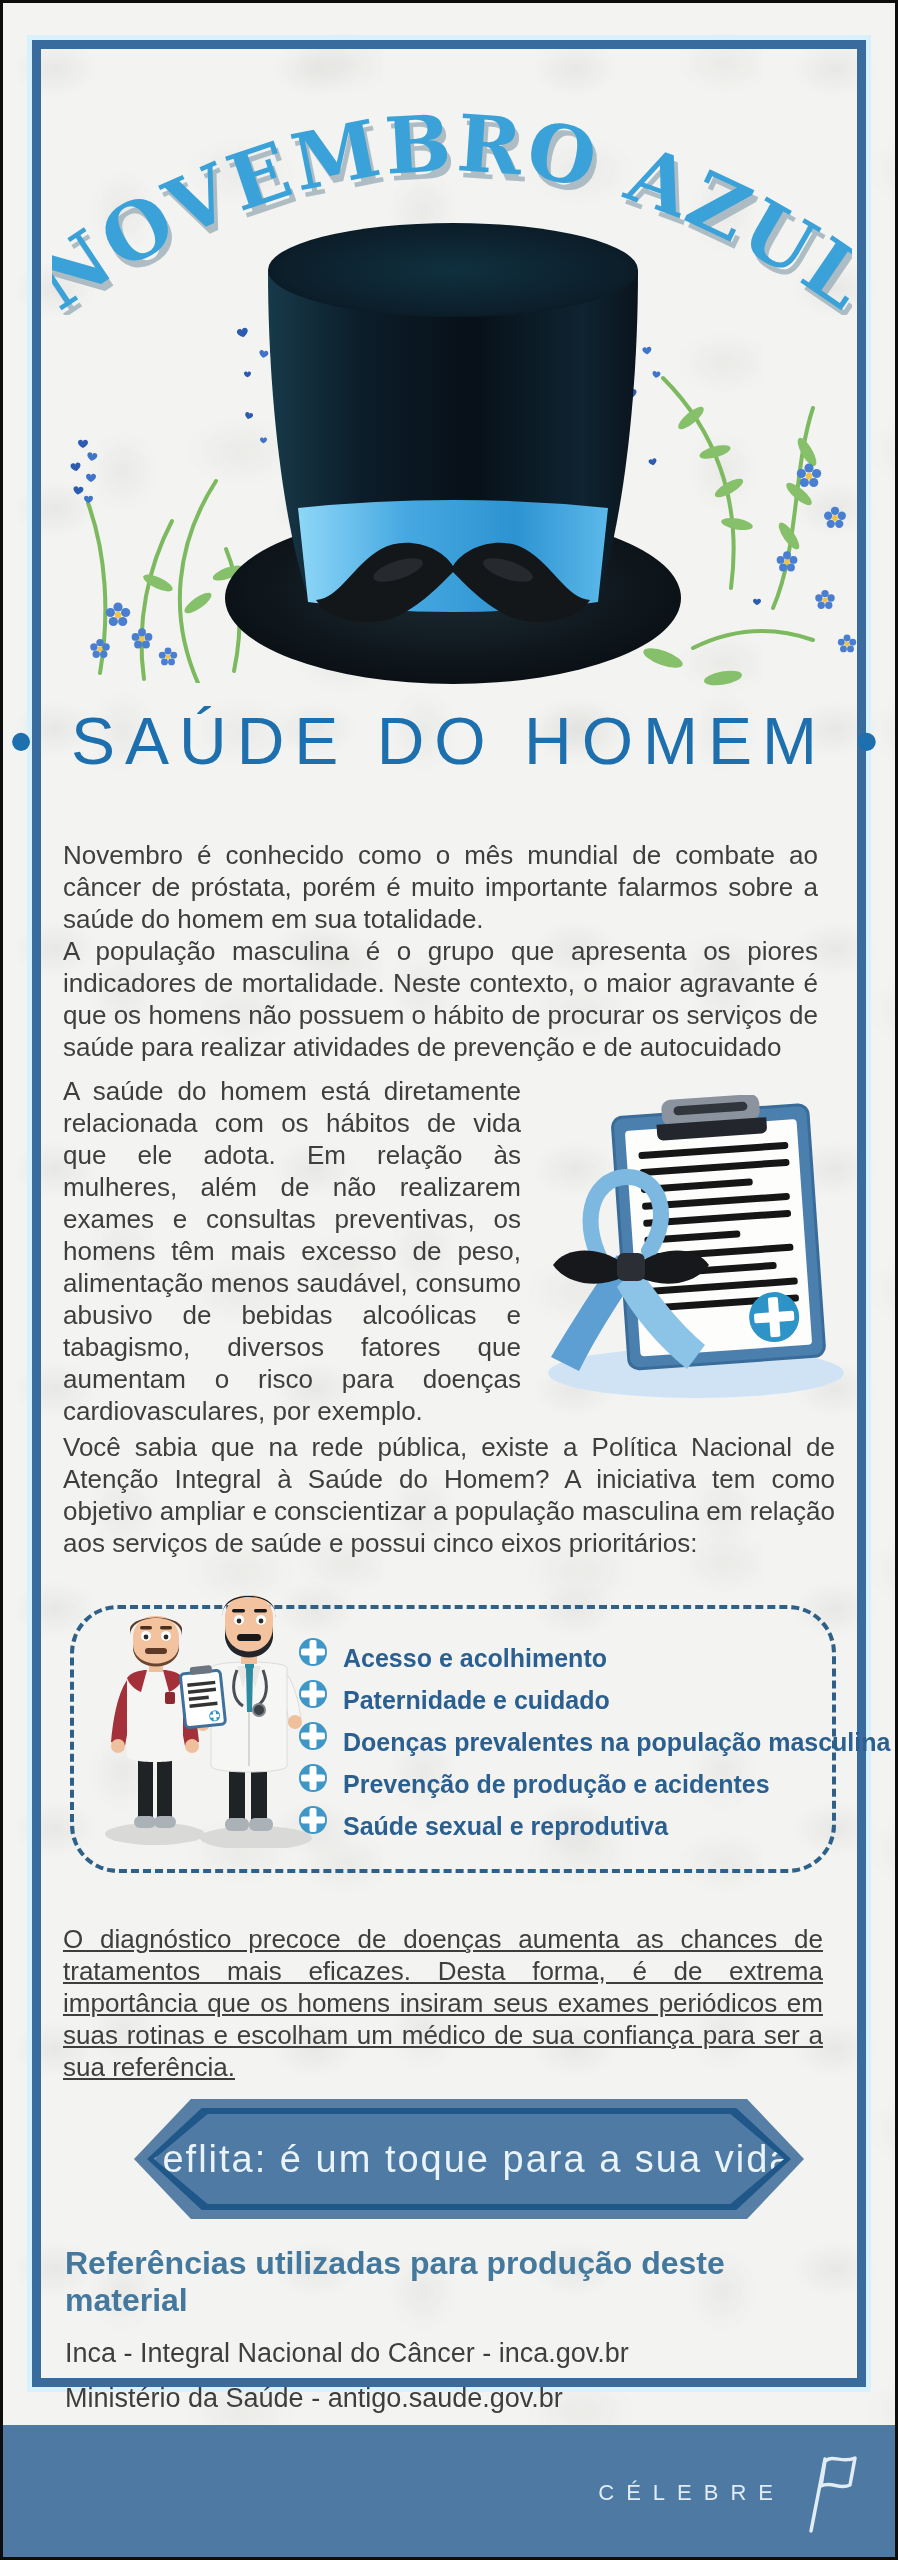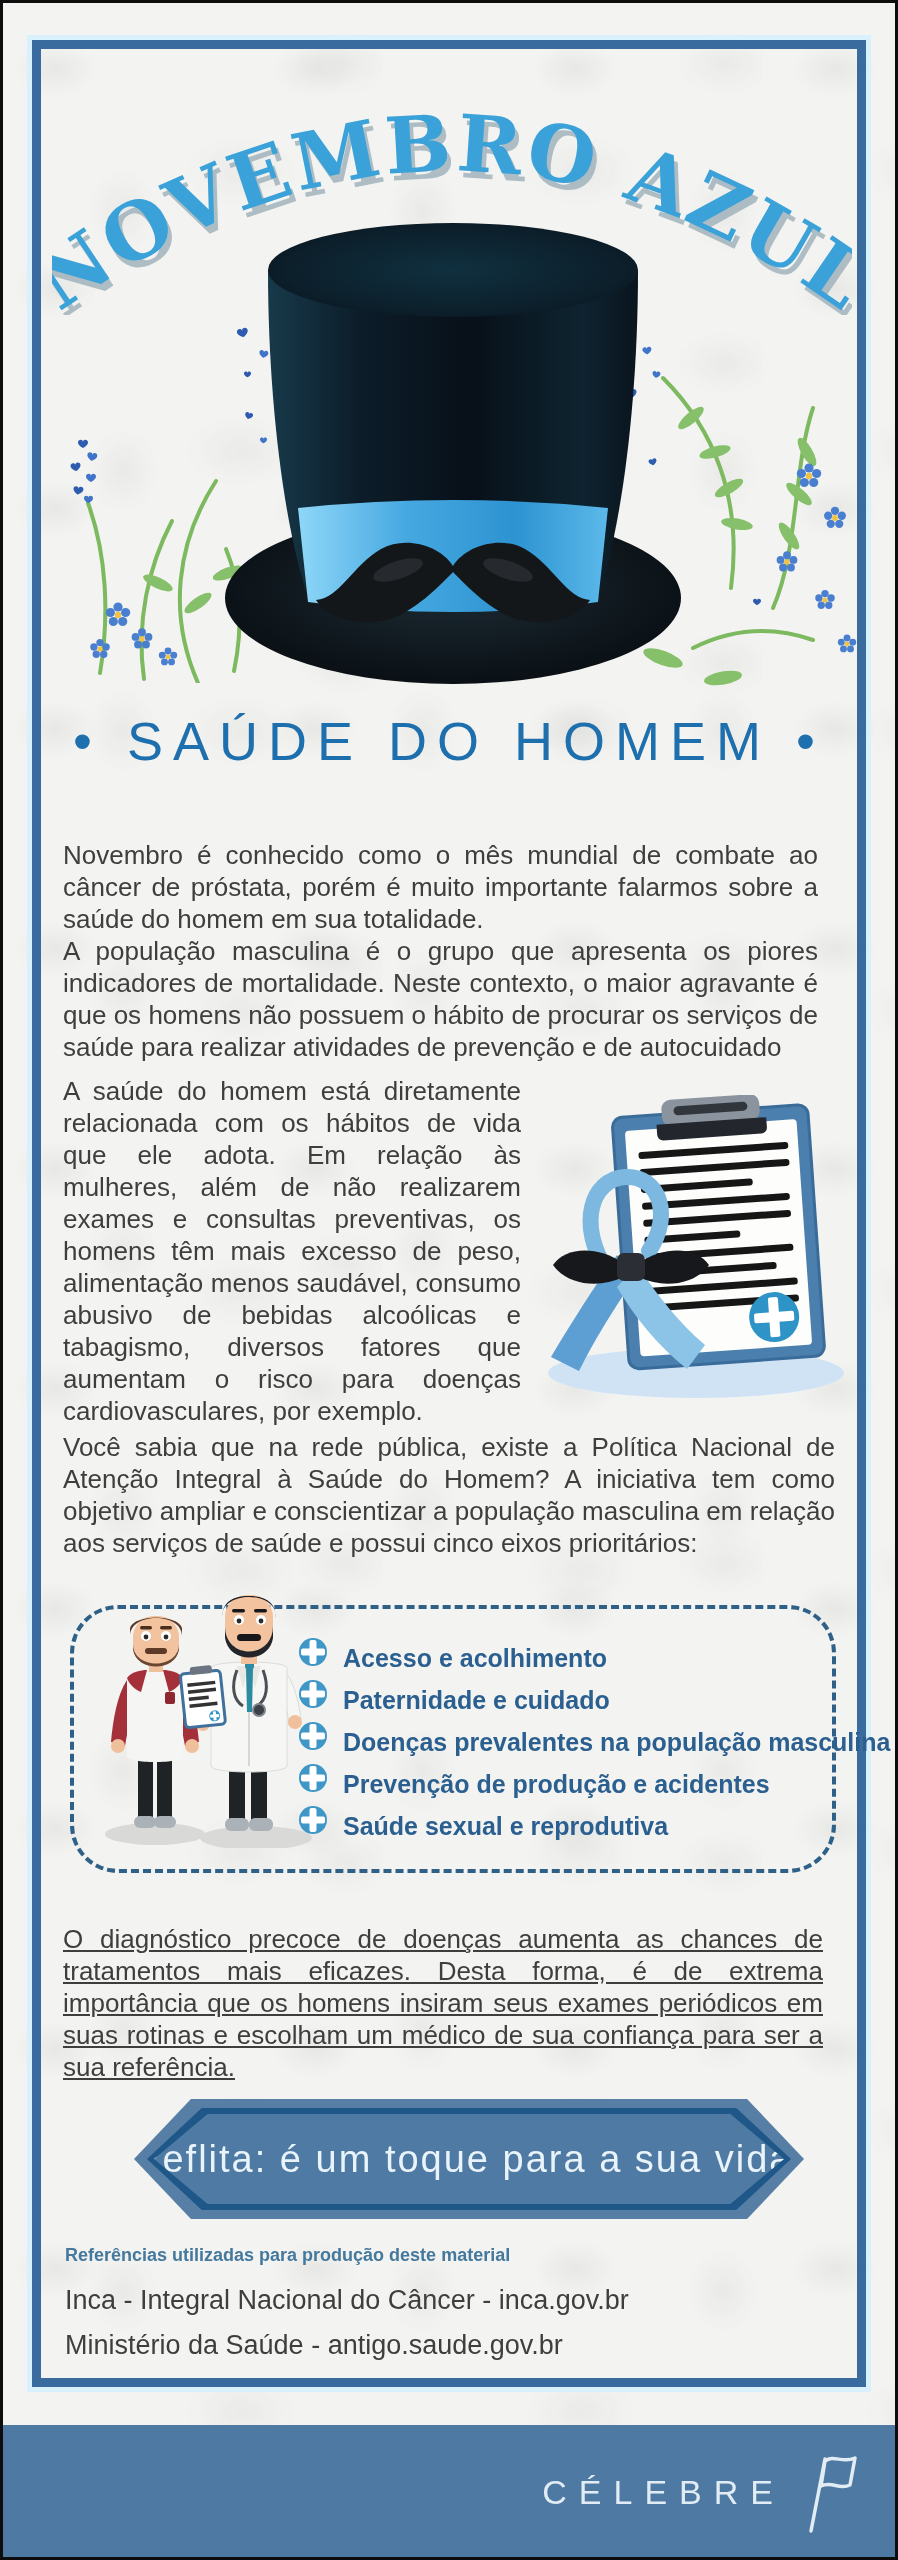--- a/index.html
+++ b/index.html
@@ -24,21 +24,21 @@
     box-shadow:0 0 0 5px #d9f1fc;
     pointer-events:none;
   }
   .title-svg{position:absolute;left:49px;top:62px;width:800px;height:250px;}
   .hat-svg{position:absolute;left:215px;top:205px;width:470px;height:480px;}
   .flowers-left{position:absolute;left:45px;top:350px;width:235px;height:330px;}
   .flowers-right{position:absolute;left:600px;top:345px;width:255px;height:360px;}
   .hearts-svg{position:absolute;left:225px;top:308px;width:450px;height:170px;}
   .subtitle{
     position:absolute;left:0;right:0;top:698px;
-    text-align:center;font-size:54px;line-height:80px;
+    text-align:center;font-size:66px;line-height:80px;
     letter-spacing:10px;color:#1e6fae;font-weight:400;white-space:nowrap;
   }
   .para{
     font-size:26px;line-height:32px;color:#3e3e3e;text-align:justify;margin:0;
   }
   .intro-block{position:absolute;left:60px;right:77px;top:836px;}
   .two-col{position:absolute;left:60px;top:1072px;width:790px;}
   .habits{width:458px;}
   .clipboard-svg{position:absolute;left:458px;top:20px;width:332px;height:305px;}
   .policy{position:absolute;left:60px;right:60px;top:1428px;}
@@ -55,28 +55,28 @@
   .banner{position:absolute;left:95px;top:2096px;width:706px;height:120px;}
   .hex{clip-path:polygon(0 50%,8.5% 0,91.5% 0,100% 50%,91.5% 100%,8.5% 100%);margin-left:36px;}
   .banner-outer{position:absolute;inset:0;background:#577fa6;}
   .banner-mid{position:absolute;inset:9px 13px;background:#1e5788;}
   .banner-inner{
     position:absolute;inset:15px 20px;background:#4f7aa3;
     display:flex;align-items:center;justify-content:center;
   }
   .banner-text{font-size:38px;color:#e9f3fa;letter-spacing:2px;white-space:nowrap;}
   .refs{position:absolute;left:62px;right:60px;top:2242px;}
-  .refs-heading{font-size:18px;font-weight:bold;color:#45789d;margin:0 0 16px 0;}
+  .refs-heading{font-size:32px;font-weight:bold;color:#45789d;margin:0 0 16px 0;}
   .ref-line{font-size:27px;color:#3e3e3e;margin:0 0 9px 0;line-height:36px;}
   .footer-bar{
     position:absolute;left:0;right:0;top:2422px;height:135px;background:#4d79a2;
     display:flex;align-items:center;justify-content:flex-end;
     padding-right:34px;box-sizing:border-box;
   }
-  .brand{font-size:34px;letter-spacing:12px;color:#e2ecf4;margin-right:18px;white-space:nowrap;}
+  .brand{font-size:22px;letter-spacing:12px;color:#e2ecf4;margin-right:18px;white-space:nowrap;}
   .hidden-defs{position:absolute;width:0;height:0;overflow:hidden;}
 </style>
 </head>
 <body>
 
 <div class="page">
 
   <svg class="hidden-defs" aria-hidden="true">
     <defs>
       <path id="hrt" d="M10,6 C10,0 0,0 0,7 C0,13 10,18 10,18 C10,18 20,13 20,7 C20,0 10,0 10,6 Z"></path>

